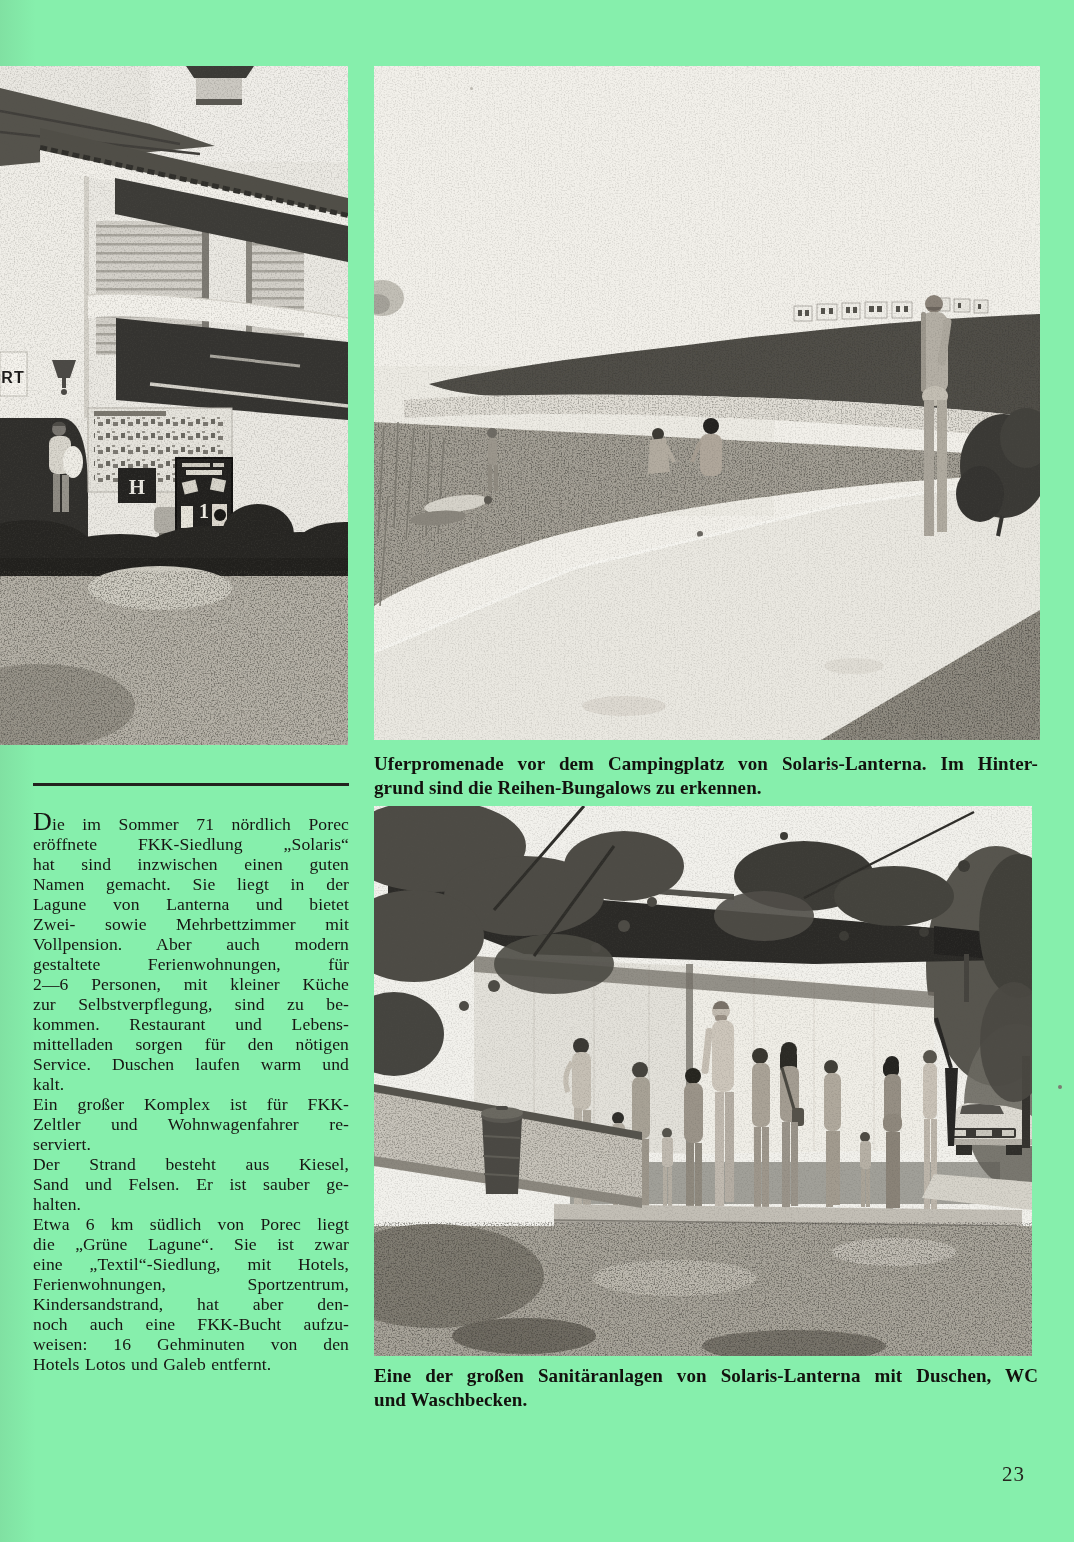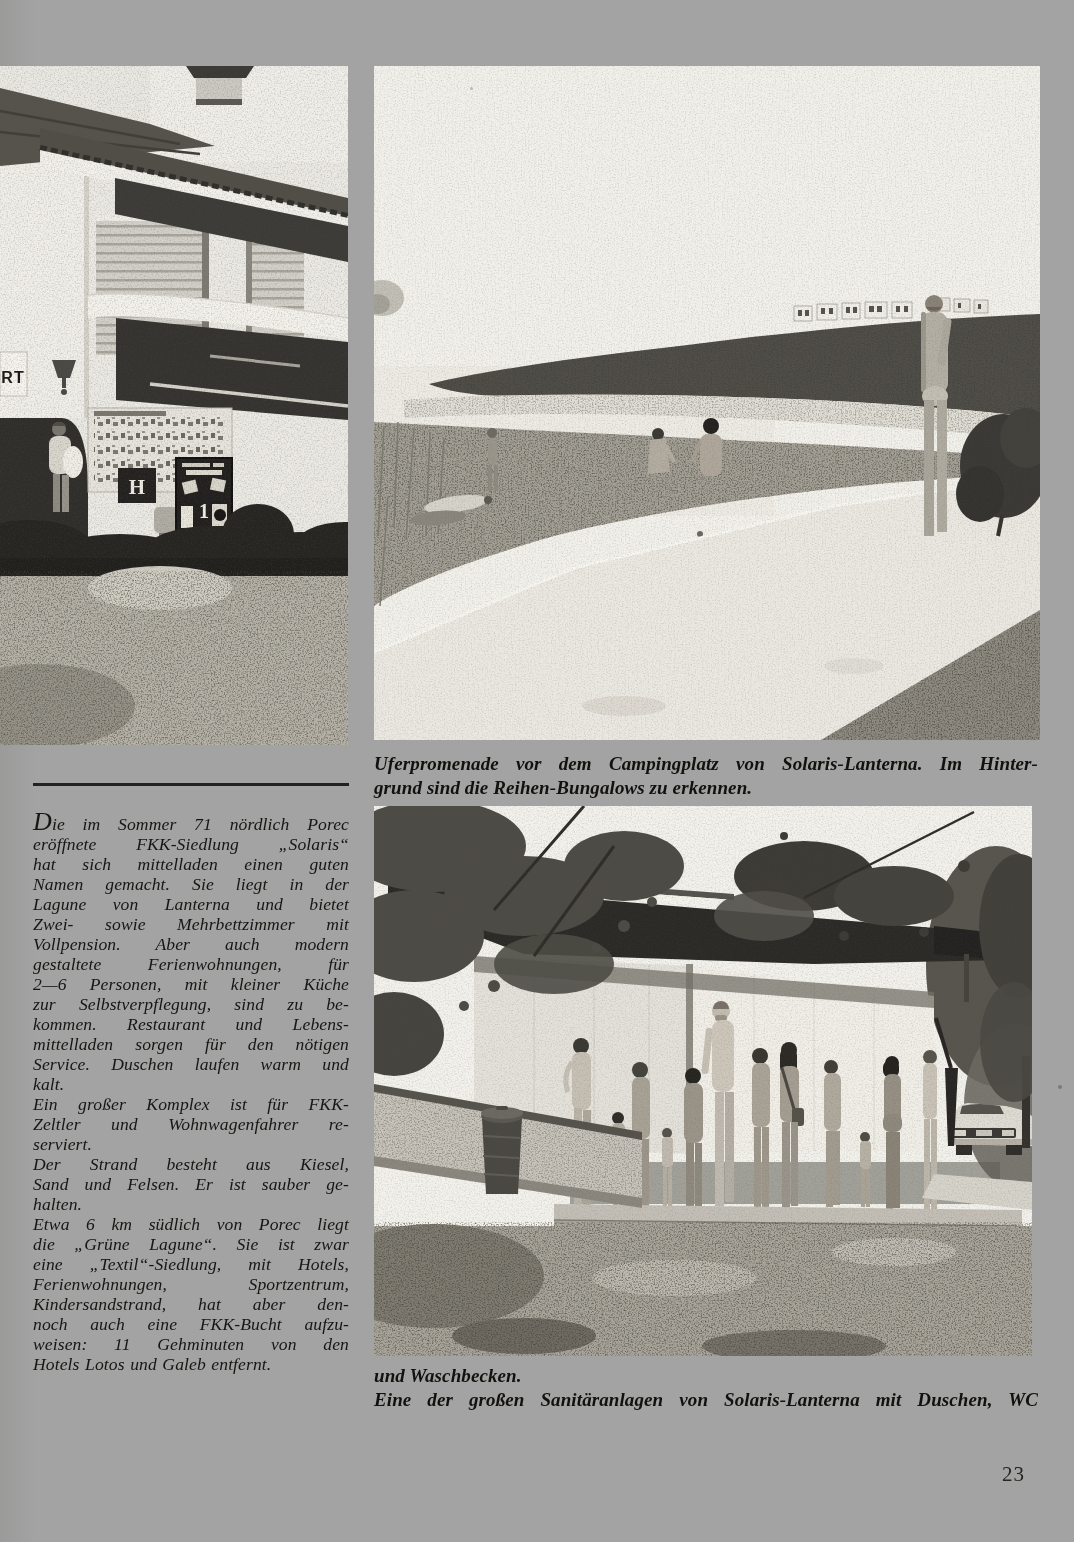--- a/index.html
+++ b/index.html
@@ -1,29 +1,29 @@
 <!DOCTYPE html>
 <html><head>
 <meta charset="utf-8">
 <style>
   html,body{margin:0;padding:0;background:#dedcd6;}
-  .page{position:relative;width:1074px;height:1542px;background:#a3a3a3;
+  .page{position:relative;width:1074px;height:1542px;background:#86efac;
         font-family:"Liberation Serif",serif;overflow:hidden;}
   .shade-left{position:absolute;left:0;top:0;width:36px;height:100%;
         background:linear-gradient(90deg,rgba(60,55,45,.08),rgba(60,55,45,0));}
   .photo{position:absolute;margin:0;line-height:0;}
   .photo svg{display:block;}
 
   .article{position:absolute;left:33px;top:779px;width:316px;}
   .article h1{margin:0;font-family:"Liberation Sans",sans-serif;font-weight:700;
         font-size:52px;line-height:52px;letter-spacing:1px;color:#171614;}
   .rule{height:3px;background:#23221f;margin-top:4px;}
   .body-text{margin-top:28px;font-size:17.6px;line-height:20px;color:#181613;
         letter-spacing:.1px;word-spacing:1px;}
-  .tline{text-align:justify;text-align-last:justify;font-style:italic;}
+  .tline{text-align:justify;text-align-last:justify;}
   .tline.last{text-align-last:auto;}
   .para.first .tline:first-child::first-letter{font-size:26px;line-height:14px;}
 
   .caption{position:absolute;left:374px;width:664px;font-weight:700;
         font-size:19px;line-height:24px;color:#13110e;letter-spacing:.1px;}
   .cap1{top:752px;}
   .cap2{top:1364px;}
 
   .pagenum{position:absolute;left:1002px;top:1462px;font-size:21px;
         color:#26251f;letter-spacing:1px;}
@@ -504,31 +504,31 @@
       <g fill="#41403a">
         <ellipse cx="645" cy="120" rx="40" ry="72"></ellipse>
         <ellipse cx="640" cy="236" rx="34" ry="60" fill="#4a4842" opacity="0.9"></ellipse>
       </g>
 
       <rect width="658" height="550" fill="#55534d" opacity="0.22" filter="url(#sp3)"></rect>
     </svg>
   </figure>
 
   <div class="caption cap2">
+      <div class="tline">Eine der großen Sanitäranlagen von Solaris-Lanterna mit Duschen, WC</div>
       <div class="tline last">und Waschbecken.</div>
-      <div class="tline">Eine der großen Sanitäranlagen von Solaris-Lanterna mit Duschen, WC</div>
     </div>
 
   <section class="article">
     <div class="rule"></div>
     <div class="body-text">
       <div class="para first">
           <div class="tline">Die im Sommer 71 nördlich Porec</div>
           <div class="tline">eröffnete FKK-Siedlung „Solaris“</div>
-          <div class="tline">hat sich mittelladen einen guten</div>
+          <div class="tline">hat sind inzwischen einen guten</div>
           <div class="tline">Namen gemacht. Sie liegt in der</div>
           <div class="tline">Lagune von Lanterna und bietet</div>
           <div class="tline">Zwei- sowie Mehrbettzimmer mit</div>
           <div class="tline">Vollpension. Aber auch modern</div>
           <div class="tline">gestaltete Ferienwohnungen, für</div>
           <div class="tline">2—6 Personen, mit kleiner Küche</div>
           <div class="tline">zur Selbstverpflegung, sind zu be-</div>
           <div class="tline">kommen. Restaurant und Lebens-</div>
           <div class="tline">mittelladen sorgen für den nötigen</div>
           <div class="tline">Service. Duschen laufen warm und</div>
@@ -544,21 +544,21 @@
           <div class="tline">Sand und Felsen. Er ist sauber ge-</div>
           <div class="tline last">halten.</div>
         </div>
       <div class="para">
           <div class="tline">Etwa 6 km südlich von Porec liegt</div>
           <div class="tline">die „Grüne Lagune“. Sie ist zwar</div>
           <div class="tline">eine „Textil“-Siedlung, mit Hotels,</div>
           <div class="tline">Ferienwohnungen,  Sportzentrum,</div>
           <div class="tline">Kindersandstrand, hat aber den-</div>
           <div class="tline">noch auch eine FKK-Bucht aufzu-</div>
-          <div class="tline">weisen: 11 Gehminuten von den</div>
+          <div class="tline">weisen: 16 Gehminuten von den</div>
           <div class="tline last">Hotels Lotos und Galeb entfernt.</div>
         </div>
     </div>
   </section>
 
   <div class="pagenum">23</div>
 
   <div class="speck sp1"></div>
   <div class="speck sp2"></div>
   <div class="speck sp3"></div>

